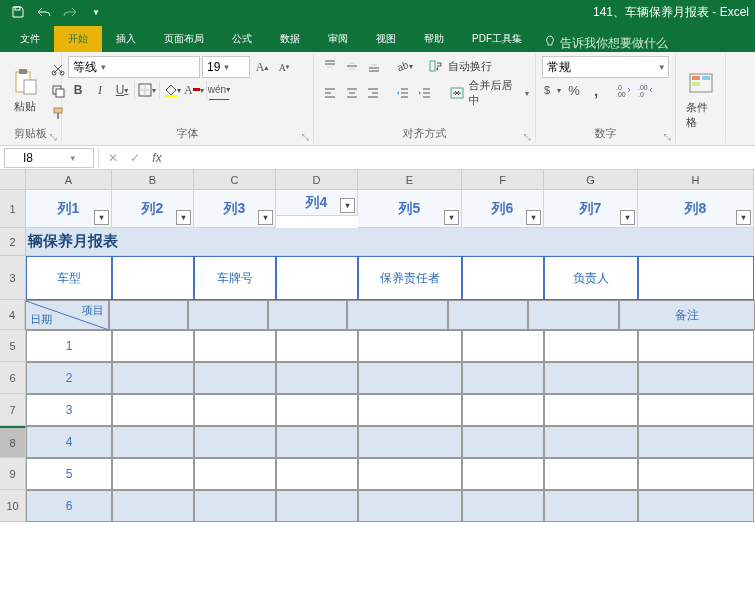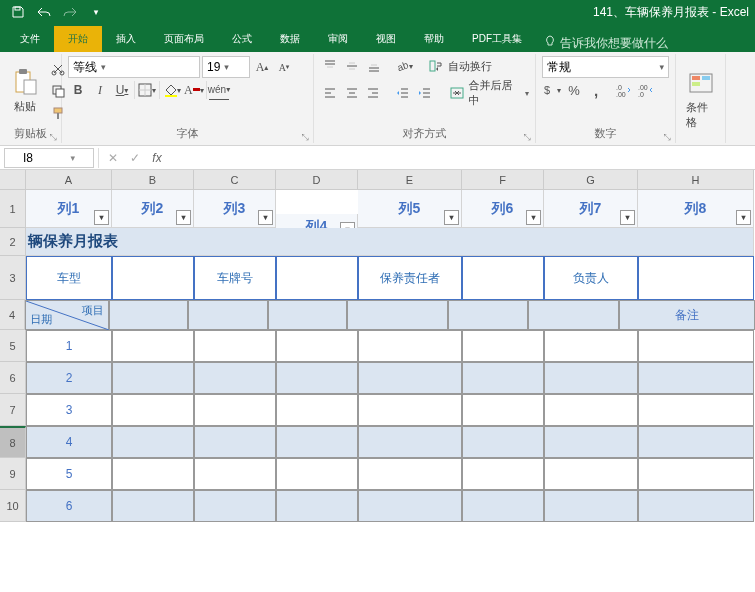--- a/index.html
+++ b/index.html
@@ -368,21 +368,21 @@
         <div class="colh" style="width: 94px;">G</div>
         <div class="colh" style="width: 116px;">H</div>
       </div>
   </div>
   <div class="rows" id="rows">
       <div class="datarow" style="height: 38px;">
         <div class="rowh" style="height: 38px;">1</div>
         <div class="cell filterhdr" style="width: 86px; height: 38px;">列1<div class="filterbtn">▾</div></div>
         <div class="cell filterhdr" style="width: 82px; height: 38px;">列2<div class="filterbtn">▾</div></div>
         <div class="cell filterhdr" style="width: 82px; height: 38px;">列3<div class="filterbtn">▾</div></div>
-        <div class="cell filterhdr" style="width: 82px; height: 26px; margin-top: 24px;">列4<div class="filterbtn">▾</div></div>
+        <div class="cell filterhdr" style="width: 82px; height: 26px;">列4<div class="filterbtn">▾</div></div>
         <div class="cell filterhdr" style="width: 104px; height: 38px;">列5<div class="filterbtn">▾</div></div>
         <div class="cell filterhdr" style="width: 82px; height: 38px;">列6<div class="filterbtn">▾</div></div>
         <div class="cell filterhdr" style="width: 94px; height: 38px;">列7<div class="filterbtn">▾</div></div>
         <div class="cell filterhdr" style="width: 116px; height: 38px;">列8<div class="filterbtn">▾</div></div>
       </div>
       <div class="datarow" style="height: 28px;">
         <div class="rowh" style="height: 28px;">2</div>
         <div class="cell titlecell" style="width: 728px; height: 28px;">辆保养月报表</div>
       </div>
       <div class="datarow" style="height: 44px;">

